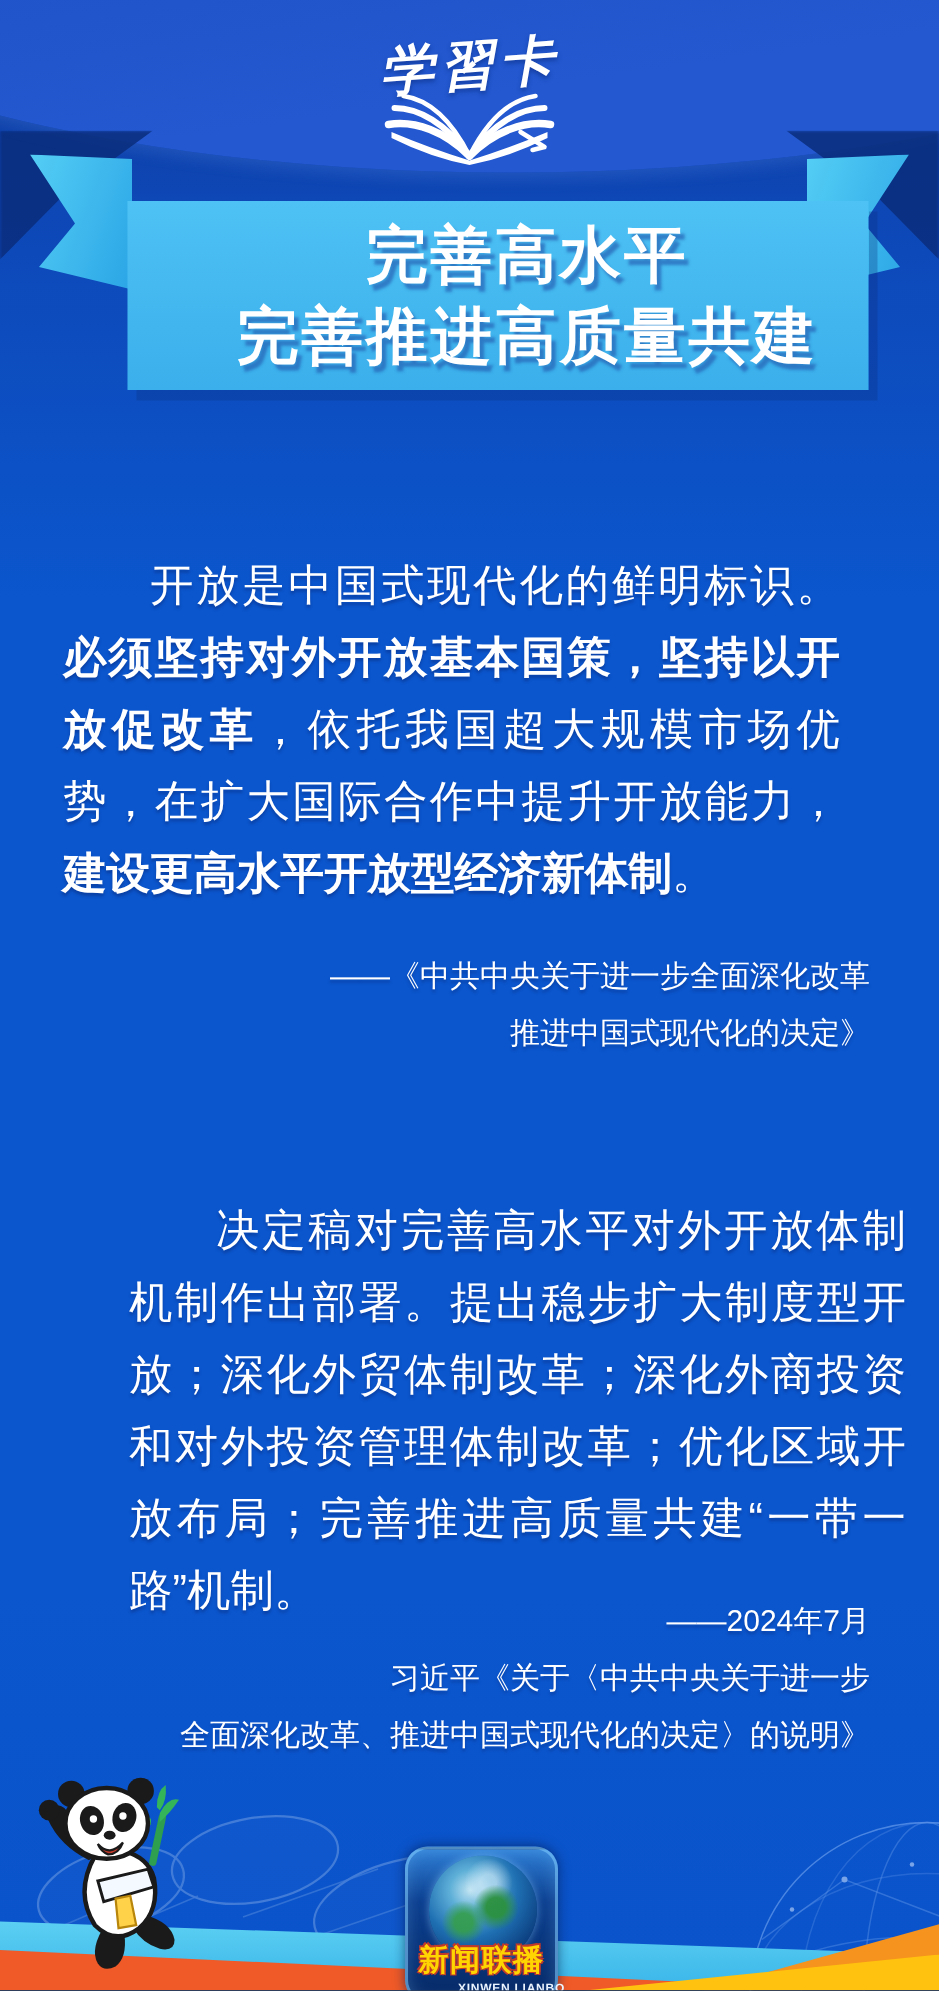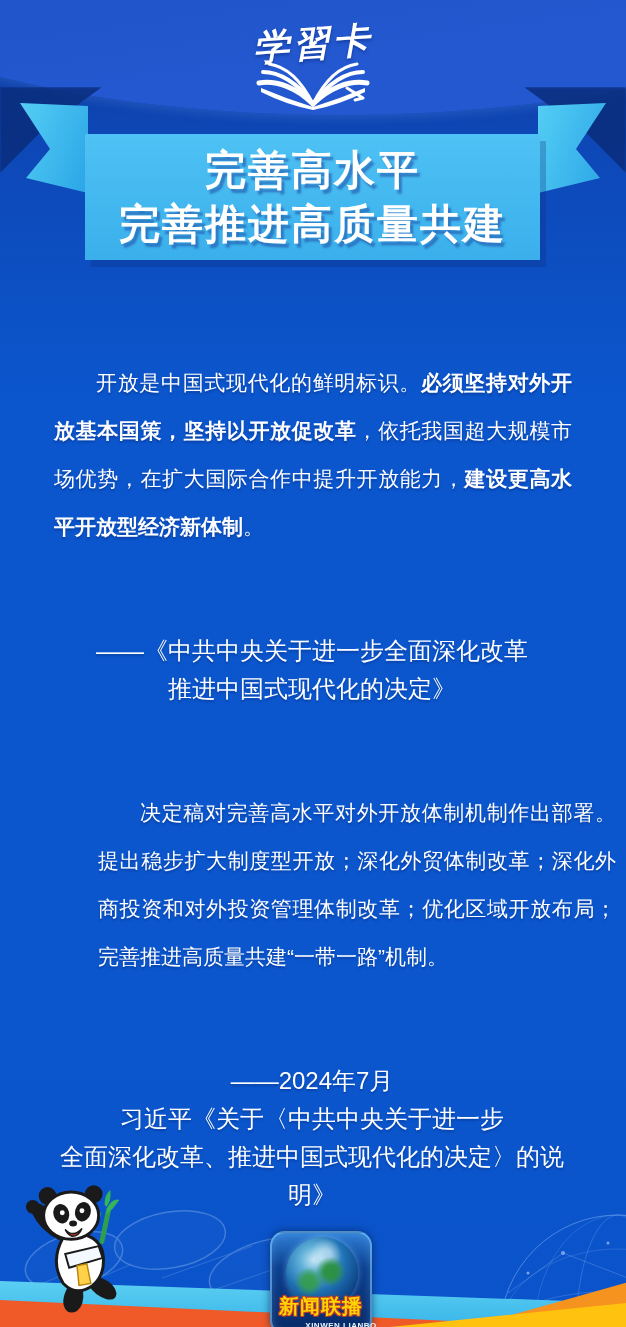--- a/index.html
+++ b/index.html
@@ -16,32 +16,32 @@
   .tailshadow{position:absolute;width:102px;height:86px;background:#0a2d7c;opacity:.85;filter:blur(1px);}
   #tailshadow-left{left:0;top:87px;clip-path:polygon(0 0,100% 0,40% 52%,0 100%);}
   #tailshadow-right{left:524px;top:87px;clip-path:polygon(0 0,100% 0,100% 100%,60% 52%);}
   
   .tail{position:absolute;width:72px;height:92px;background:linear-gradient(110deg,#55cff5,#2aa4e5);}
   #tail-left{left:18px;top:101px;clip-path:polygon(2px 2px,70px 5px,70px 92px,8px 77px,32px 48px);}
   #tail-right{left:536px;top:101px;clip-path:polygon(70px 2px,2px 5px,2px 92px,64px 77px,40px 48px);}
   
   .banner{position:absolute;left:85px;top:134px;width:455px;height:126px;
     background:linear-gradient(180deg,#4ec2f4 0%,#3aafeb 100%);
-    box-shadow:6px 7px 0 rgba(9,42,122,.28);}
+    box-shadow:6px 7px 0 rgba(9,42,122,.28);padding-left:39px;}
   .banner-title{width:100%;height:100%;display:flex;flex-direction:column;justify-content:center;align-items:center;
     color:#fff;font-weight:900;font-size:41px;line-height:54px;letter-spacing:2px;
     text-shadow:3px 4px 2px rgba(35,90,175,.65);}
   
-  .q{position:absolute;left:54px;width:518px;color:#fff;font-size:21px;line-height:48px;
+  .q{position:absolute;left:42px;width:518px;color:#fff;font-size:29px;line-height:48px;
     text-align:justify;text-indent:2em;text-shadow:0 2px 2px rgba(8,38,115,.45);}
   .q b{font-weight:900;}
   #quote1{top:338px;}
   #quote2{top:768px;margin-left:44px;}
   
-  .src{position:absolute;left:44px;right:46px;color:#fff;font-size:24px;line-height:38px;text-align:center;
+  .src{position:absolute;left:44px;right:46px;color:#fff;font-size:20px;line-height:38px;text-align:right;
     text-shadow:0 2px 2px rgba(8,38,115,.4);}
   #source1{top:632px;}
   #source2{top:1062px;}
   
   .logo-text{position:absolute;left:0;top:20px;width:100%;text-align:center;color:#fff;
     font-size:36px;font-weight:900;font-style:italic;letter-spacing:4px;transform:rotate(-4deg);
     text-shadow:0 2px 3px rgba(8,38,115,.5);}
   .logo-book{position:absolute;left:251px;top:58px;width:124px;height:52px;}
   
   .watermark{position:absolute;left:12px;top:1198px;width:350px;height:120px;opacity:.28;}

